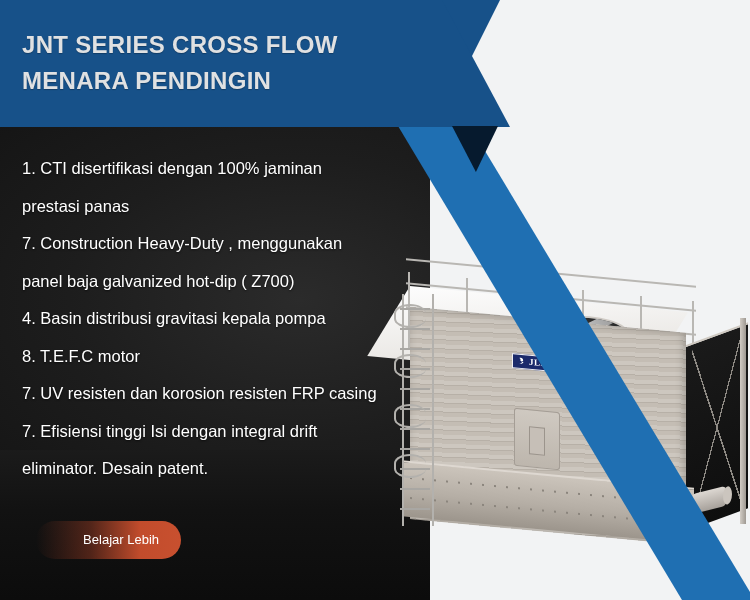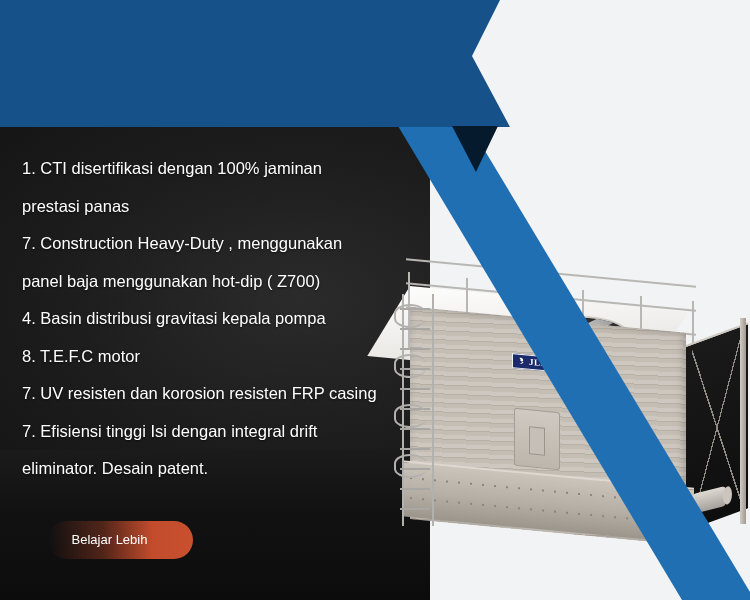--- a/index.html
+++ b/index.html
@@ -337,35 +337,36 @@
     color: #ffffff;
     font-size: 16.5px;
     line-height: 37.5px;
     white-space: nowrap;
     text-shadow: 0 1px 2px rgba(0,0,0,.6);
   }
 
   
   .cta {
     position: absolute;
-    left: 48px;
+    left: 36px;
     top: 521px;
     width: 145px;
     height: 38px;
     border-radius: 19px;
     border: none;
     cursor: pointer;
     background: linear-gradient(90deg,
         rgba(200,70,40,0) 0%,
         rgba(204,75,42,.35) 38%,
         #c24c2c 72%,
         #c8502f 100%);
     color: #ffffff;
     font-family: "Liberation Sans", sans-serif;
     font-size: 13px;
+    text-align: right;
     padding: 0 22px 0 0;
     box-sizing: border-box;
     line-height: 38px;
   }
 </style>
 </head>
 <body>
 
 <div id="banner">
 
@@ -447,26 +448,30 @@
     </div>
   </div>
 
   <svg class="stripe-blue" viewBox="0 0 750 600" preserveAspectRatio="none">
     <polygon points="398,126 470,126 750,592 750,600 682,600" fill="#1f6fb2"></polygon>
   </svg>
 
   <div class="header-shape"></div>
   <div class="header-notch"></div>
 
+  <div class="header-text">
+    <div>JNT SERIES CROSS FLOW</div>
+    <div>MENARA PENDINGIN</div>
+  </div>
 
   <div class="features">
     <div class="feature-line">1. CTI disertifikasi dengan 100% jaminan</div>
     <div class="feature-line">prestasi panas</div>
     <div class="feature-line">7. Construction Heavy-Duty , menggunakan</div>
-    <div class="feature-line">panel baja menggunakan hot-dip ( Z700)</div>
+    <div class="feature-line">panel baja galvanized hot-dip ( Z700)</div>
     <div class="feature-line">4. Basin distribusi gravitasi kepala pompa</div>
     <div class="feature-line">8. T.E.F.C motor</div>
     <div class="feature-line">7. UV resisten dan korosion resisten FRP casing</div>
     <div class="feature-line">7. Efisiensi tinggi Isi dengan integral drift</div>
     <div class="feature-line">eliminator. Desain patent.</div>
   </div>
 
   <button class="cta">Belajar Lebih</button>
 
 </div>

